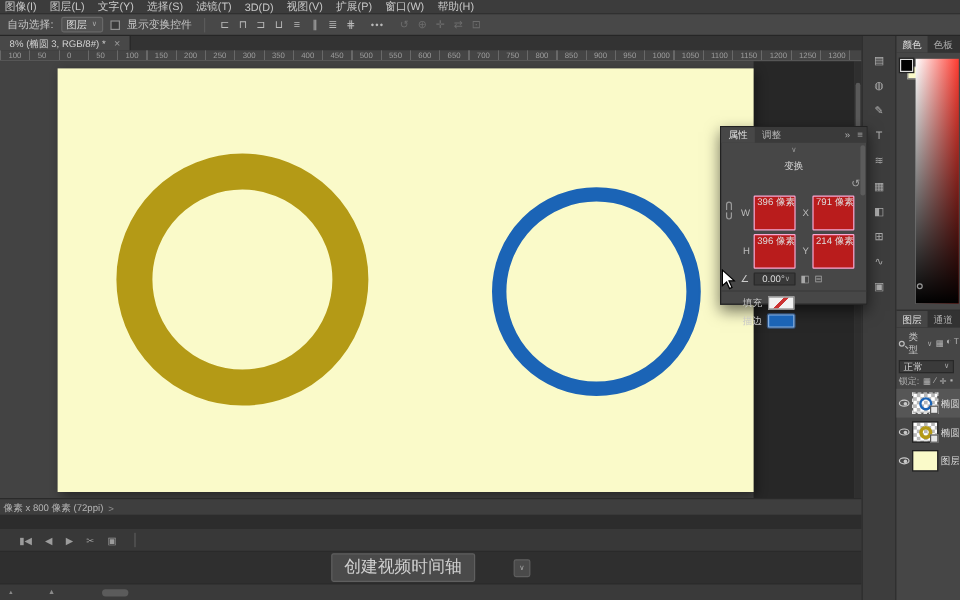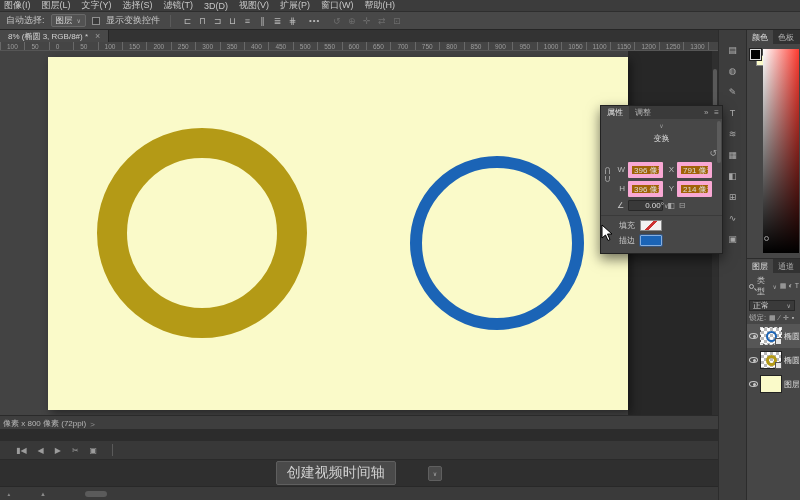--- a/index.html
+++ b/index.html
@@ -115,25 +115,25 @@
   .mode2 { width:13px; height:10px; background:#2a2a2a; border:1px solid #a8a8a8; position:relative; flex:none; }
   .mode2::after { content:""; position:absolute; left:3.5px; top:2px; width:5px; height:5px; border-radius:50%; background:#e8e8e8; }
   .sec { display:flex; align-items:center; gap:4px; padding:3px 5px 2px 5px; color:#d8d8d8;flex-direction:column; }
   .sec .sc { font-size:6px; color:#9a9a9a; }
   .reset { margin-left:auto; color:#a5a5a5; font-size:9px; }
   .tblock { position:relative; padding-left:13px; }
   .chain { position:absolute; left:4px; top:7px; width:5px; height:15px; border:1px solid #9a9a9a; border-radius:3px; }
   .chain::after { content:""; position:absolute; left:-2px; top:6px; width:7px; height:2px; background:#474747; }
   .trow { display:flex; align-items:center; gap:3px; padding:1.5px 3px; }
   .tlabel { width:8px; color:#bdbdbd; text-align:right; }
-  .tval { background:#a16207; border:4px solid #f9a8d4; border-radius:1px; width:35px; height:16px;
+  .tval { background:#b91c1c; border:1px solid #f9a8d4; border-radius:1px; width:35px; height:29px;
           line-height:10px; padding:0 2px; color:#ddd; white-space:nowrap; overflow:hidden; }
   .arow { display:flex; align-items:center; gap:4px; padding:2px 3px 2px 16px; }
   .anglebox { background:#393939; border:1px solid #282828; border-radius:1px; width:35px; height:11px; line-height:10px;
-              padding:0 16px; color:#ddd; display:flex; justify-content:space-between; align-items:center; }
+              padding:0 6px; color:#ddd; display:flex; justify-content:space-between; align-items:center; }
   .flip { color:#a8a8a8; font-size:8px; }
   .divline { height:1px; background:#3a3a3a; margin:2px 0; }
   .approw { display:flex; align-items:center; gap:5px; padding:2px 5px 2px 18px; color:#c8c8c8; }
   .swatch-none { width:22px; height:11px; border:1px solid #8a8a8a; background:#f2f2f2;
                  background-image:linear-gradient(135deg,transparent 43%,#cc3333 43%,#cc3333 57%,transparent 57%); }
   .swatch-stroke { width:22px; height:11px; border:1px solid #85aede; border-radius:1px; box-shadow:0 0 0 1px #35547d; }
   .props-scroll { position:absolute; right:1px; top:15px; width:4px; height:42px; background:#5c5c5c; border-radius:2px; }
 
   .cursor { left:601px; top:224px; z-index:20; }
 </style>

